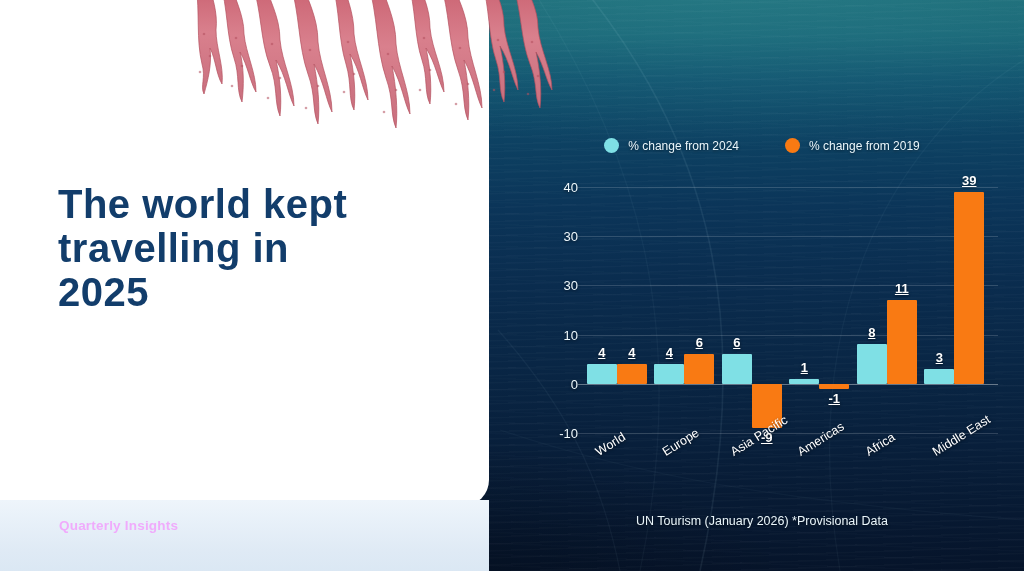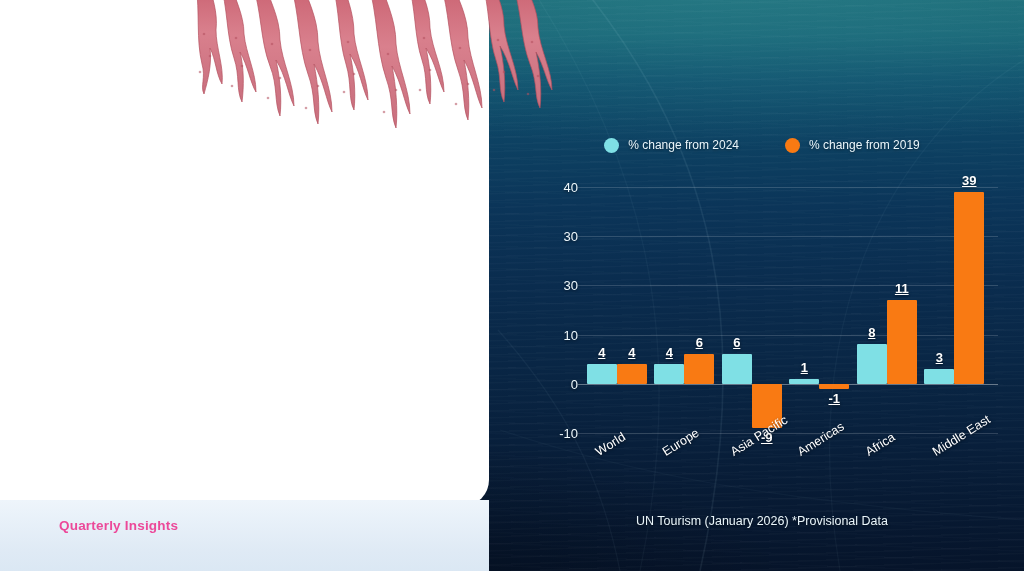--- a/index.html
+++ b/index.html
@@ -57,34 +57,34 @@
   
   .coral{position:absolute;left:186px;top:-6px;width:370px;height:135px;}
 
   
   .headline{
     position:absolute;left:58px;top:182px;width:330px;
     color:#123d6b;font-weight:bold;font-size:40px;line-height:44px;
     letter-spacing:0.5px;
   }
   .footer-left{position:absolute;left:59px;top:518px;}
-  .footer-title{color:#ec4899;font-weight:bold;font-size:13.5px;letter-spacing:.2px;}
+  .footer-title{color:#f0abfc;font-weight:bold;font-size:13.5px;letter-spacing:.2px;}
   .footer-sub{color:#21a6b8;font-size:11.5px;margin-top:3px;letter-spacing:.2px;}
 
   
   .chart-title{
     position:absolute;left:500px;top:64px;width:524px;
     text-align:center;color:#eaf6fb;font-size:20px;line-height:28px;
     text-shadow:0 1px 3px rgba(0,0,0,.45);
   }
   .legend{
     position:absolute;left:500px;top:138px;width:524px;
     display:flex;justify-content:center;gap:46px;align-items:center;
   }
-  .lg{display:flex;gap:9px;color:#eaf6fb;font-size:12px;
+  .lg{display:flex;align-items:center;gap:9px;color:#eaf6fb;font-size:12px;
       text-shadow:0 1px 3px rgba(0,0,0,.45);}
   .dot{width:15px;height:15px;border-radius:50%;display:block;}
 
   .plot{position:absolute;left:533px;top:180px;width:460px;height:260px;}
   .ytick{
     position:absolute;right:calc(100% - 45px);
     transform:translateY(-50%);
     color:#eef8fc;font-size:13px;text-align:right;width:40px;
     text-shadow:0 1px 3px rgba(0,0,0,.5);
   }
@@ -177,20 +177,21 @@
         <circle cx="270" cy="110" r="1.3"></circle>
       <circle cx="312" cy="46" r="1.3"></circle>
         <circle cx="318" cy="78" r="1.3"></circle>
         <circle cx="308" cy="96" r="1.3"></circle>
       <circle cx="346" cy="48" r="1.3"></circle>
         <circle cx="352" cy="82" r="1.3"></circle>
         <circle cx="342" cy="100" r="1.3"></circle>
     </g>
   </svg>
 
+  <div class="headline">The world kept travelling in 2025</div>
 
   <div class="footer-left">
     <div class="footer-title">Quarterly Insights</div>
   </div>
 
 
   <div class="legend" id="legend">
       <div class="lg">
         <span class="dot" style="background: rgb(127, 224, 229);"></span>
         <span>% change from 2024</span>

